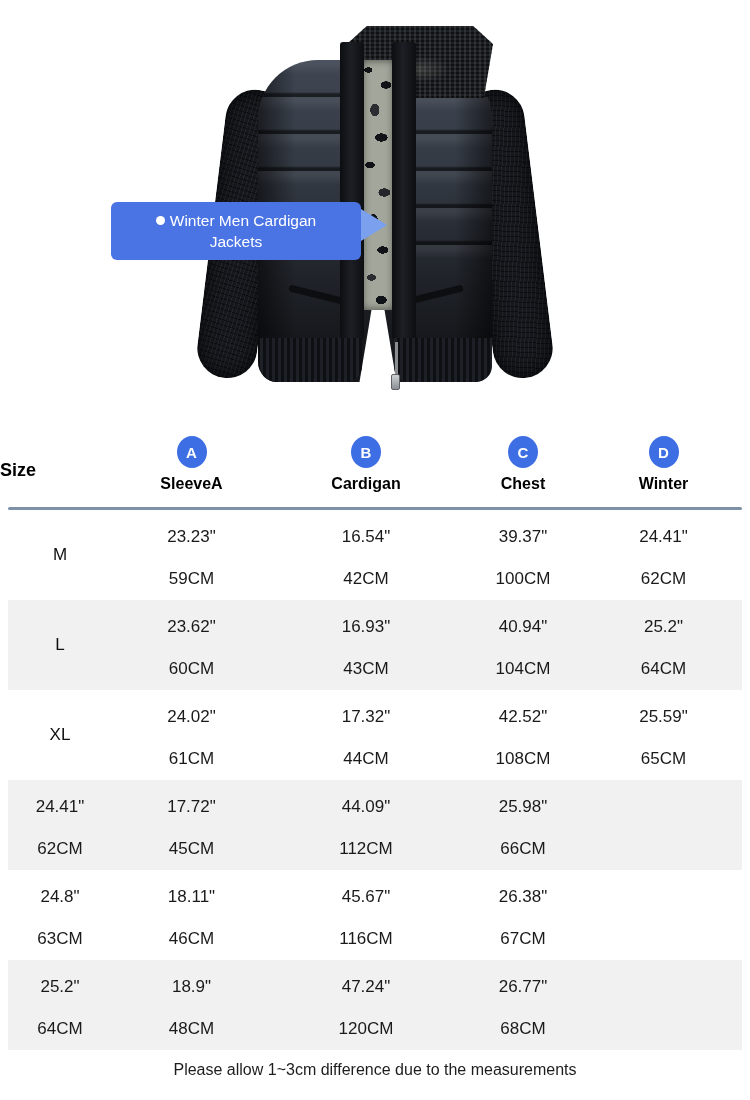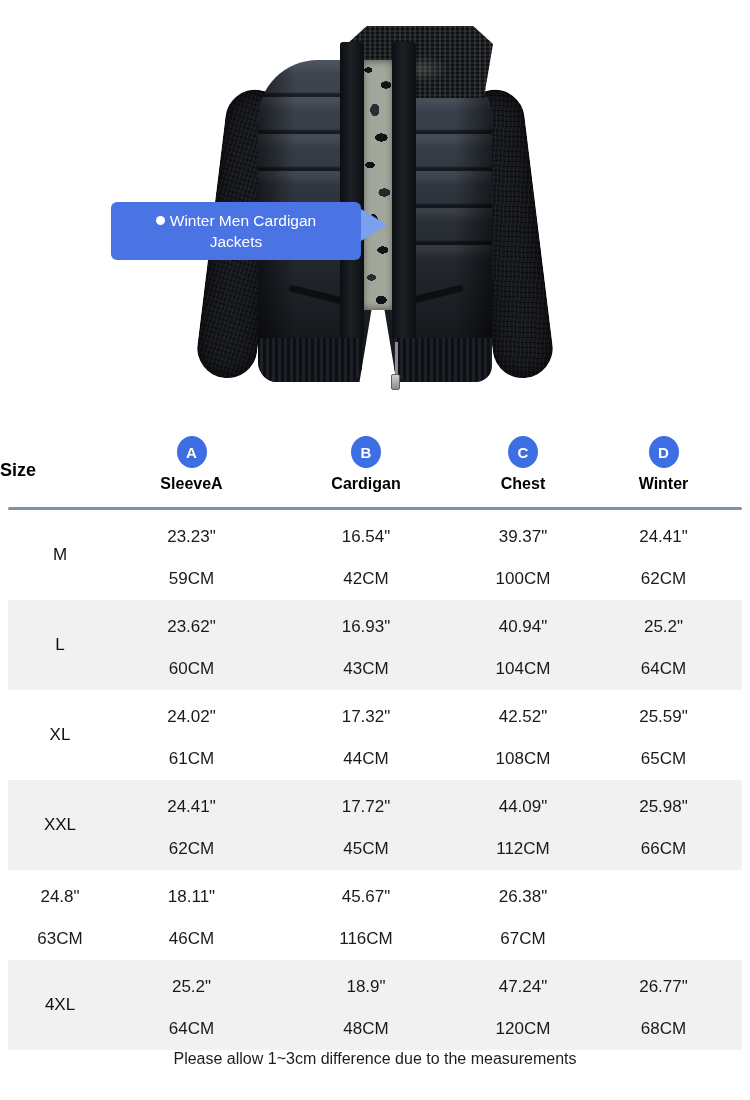--- a/index.html
+++ b/index.html
@@ -155,21 +155,21 @@
     display:flex; align-items:center; justify-content:center;
     font-size:17px; color:#111;
   }
   .td {
     display:flex; flex-direction:column; align-items:center; justify-content:center;
     gap:22px; padding-top:6px;
     font-size:17px; color:#1a1a1a;
   }
 
   .tfoot {
-    height:50px; text-align:center; 
+    height:50px; text-align:center; padding-top:11px;
     font-size:16px; color:#1d1d1d;
   }
 </style>
 </head>
 <body>
 
 <div class="page">
 
   <div class="hero">
     <div class="jacket">
@@ -277,21 +277,20 @@
           <div class="td">
             <div>42.52"</div>
             <div>108CM</div>
           </div>
           <div class="td">
             <div>25.59"</div>
             <div>65CM</div>
           </div>
         </div>
         <div class="tr alt">
-          <div class="size-td">XXL</div>
           <div class="td">
             <div>24.41"</div>
             <div>62CM</div>
           </div>
           <div class="td">
             <div>17.72"</div>
             <div>45CM</div>
           </div>
           <div class="td">
             <div>44.09"</div>
@@ -314,21 +313,20 @@
           <div class="td">
             <div>45.67"</div>
             <div>116CM</div>
           </div>
           <div class="td">
             <div>26.38"</div>
             <div>67CM</div>
           </div>
         </div>
         <div class="tr alt">
-          <div class="size-td">4XL</div>
           <div class="td">
             <div>25.2"</div>
             <div>64CM</div>
           </div>
           <div class="td">
             <div>18.9"</div>
             <div>48CM</div>
           </div>
           <div class="td">
             <div>47.24"</div>

